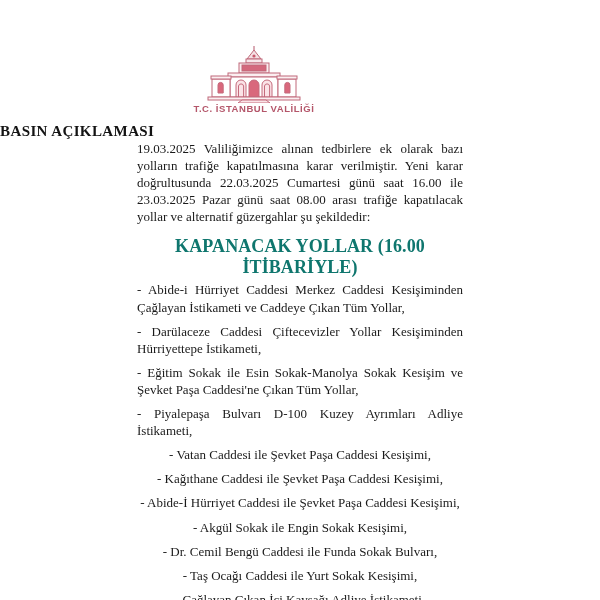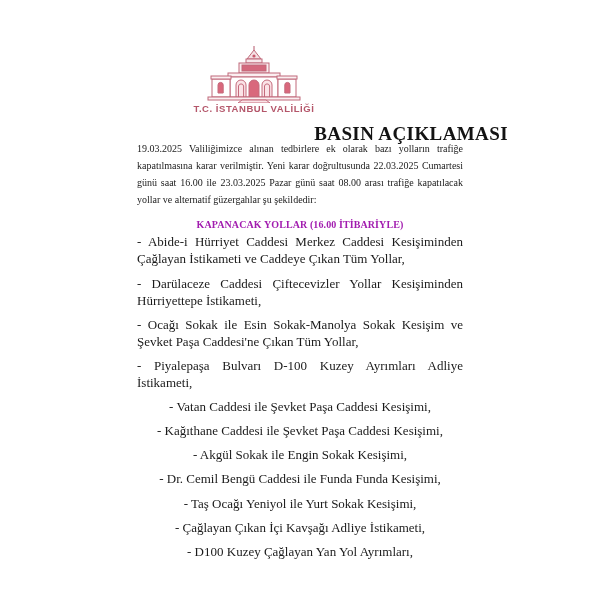--- a/index.html
+++ b/index.html
@@ -35,45 +35,45 @@
     font-family: "Liberation Sans", "DejaVu Sans", sans-serif;
     font-size: 9.5px;
     font-weight: 700;
     letter-spacing: 0.55px;
     color: #b4566a;
     margin-top: 1px;
     line-height: 1;
   }
   
   .doc-title {
-    text-align: right;
-    font-size: 19px;
+    text-align: left;
+    font-size: 15px;
     font-weight: 700;
     letter-spacing: 0.4px;
     margin: 9px 0 0 0;
     color: #131313;
   }
   .section-title {
     text-align: center;
-    font-size: 10px;
+    font-size: 18px;
     font-weight: 700;
     letter-spacing: 0.1px;
     margin: 0;
     padding: 0 0 3px 0;
-    color: #a21caf;
+    color: #0f766e;
   }
   
   .content {
     position: absolute;
     left: 137px;
     top: 100px;
     width: 326px;
   }
   .intro {
-    font-size: 10px;
+    font-size: 13px;
     line-height: 17.1px;
     text-align: justify;
     text-justify: inter-word;
     margin: 0 0 11px 0;
     text-indent: 0;
   }
   .road-list {
     list-style: none;
     margin: 0;
     padding: 0;
@@ -140,26 +140,27 @@
 
   <div class="content">
 
     <p class="intro">19.03.2025 Valiliğimizce alınan tedbirlere ek olarak bazı yolların trafiğe kapatılmasına karar verilmiştir. Yeni karar doğrultusunda 22.03.2025 Cumartesi günü saat 16.00 ile 23.03.2025 Pazar günü saat 08.00 arası trafiğe kapatılacak yollar ve alternatif güzergahlar şu şekildedir:</p>
 
     <h2 class="section-title">KAPANACAK YOLLAR (16.00 İTİBARİYLE)</h2>
 
     <ul class="road-list">
       <li class="road-item">- Abide-i Hürriyet Caddesi Merkez Caddesi Kesişiminden Çağlayan İstikameti ve Caddeye Çıkan Tüm Yollar,</li>
       <li class="road-item">- Darülaceze Caddesi Çiftecevizler Yollar Kesişiminden Hürriyettepe İstikameti,</li>
-      <li class="road-item">- Ocağı Sokak ile Esin Sokak-Manolya Sokak Kesişim ve Şevket Paşa Caddesi'ne Çıkan Tüm Yollar,</li>
+      <li class="road-item">- Eğitim Sokak ile Esin Sokak-Manolya Sokak Kesişim ve Şevket Paşa Caddesi'ne Çıkan Tüm Yollar,</li>
       <li class="road-item">- Piyalepaşa Bulvarı D-100 Kuzey Ayrımları Adliye İstikameti,</li>
       <li class="road-item single">- Vatan Caddesi ile Şevket Paşa Caddesi Kesişimi,</li>
       <li class="road-item single">- Kağıthane Caddesi ile Şevket Paşa Caddesi Kesişimi,</li>
+      <li class="road-item single">- Abide-İ Hürriyet Caddesi ile Şevket Paşa Caddesi Kesişimi,</li>
       <li class="road-item single">- Akgül Sokak ile Engin Sokak Kesişimi,</li>
-      <li class="road-item single">- Dr. Cemil Bengü Caddesi ile Funda Funda Kesişimi,</li>
-      <li class="road-item single">- Taş Ocağı Yeniyol ile Yurt Sokak Kesişimi,</li>
+      <li class="road-item single">- Dr. Cemil Bengü Caddesi ile Funda Sokak Bulvarı,</li>
+      <li class="road-item single">- Taş Ocağı Caddesi ile Yurt Sokak Kesişimi,</li>
       <li class="road-item single">- Çağlayan Çıkan İçi Kavşağı Adliye İstikameti,</li>
       <li class="road-item single">- D100 Kuzey Çağlayan Yan Yol Ayrımları,</li>
 
     </ul>
 
   </div>
 </div>
 
 </body></html>

